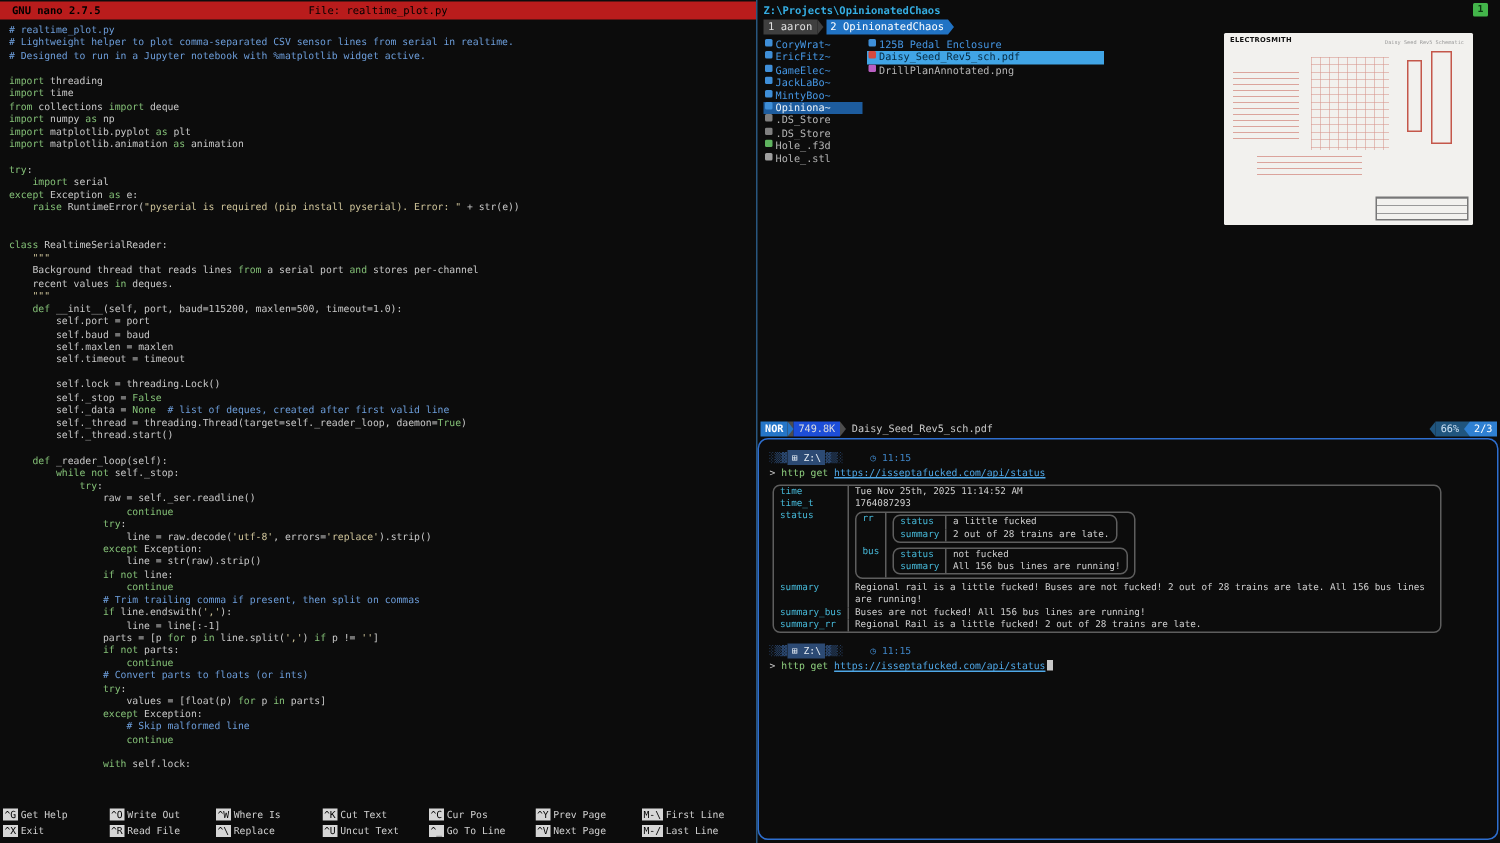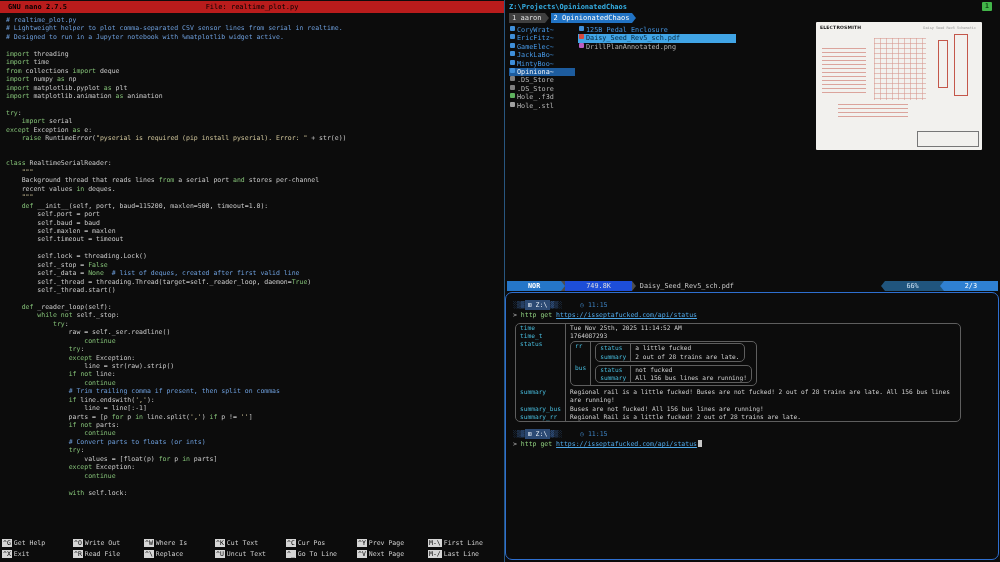--- a/index.html
+++ b/index.html
@@ -58,21 +58,21 @@
   .pv-title{position:absolute;right:6px;top:4px;font-size:3.5px;color:#999}
   .pv-l1{position:absolute;left:6px;top:26px;width:44px;height:46px;background:repeating-linear-gradient(180deg,#c4574a 0,#c4574a .6px,transparent .6px,transparent 4px);opacity:.5}
   .pv-l2{position:absolute;left:58px;top:16px;width:52px;height:62px;opacity:.6;background:repeating-linear-gradient(90deg,rgba(196,87,74,.55) 0,rgba(196,87,74,.55) .6px,transparent .6px,transparent 6px),repeating-linear-gradient(180deg,rgba(196,87,74,.55) 0,rgba(196,87,74,.55) .6px,transparent .6px,transparent 5px)}
   .pv-b1{position:absolute;right:14px;top:12px;width:14px;height:62px;border:1px solid #c4574a}
   .pv-b2{position:absolute;right:34px;top:18px;width:10px;height:48px;border:1px solid #c4574a}
   .pv-b3{position:absolute;left:22px;top:82px;width:70px;height:16px;background:repeating-linear-gradient(180deg,rgba(196,87,74,.5) 0,rgba(196,87,74,.5) .6px,transparent .6px,transparent 4px)}
   .pv-tb{position:absolute;right:3px;bottom:3px;width:62px;height:16px;border:1px solid #777;background:repeating-linear-gradient(180deg,#999 0,#999 .5px,transparent .5px,transparent 5px)}
 
   
   .fm-status{position:absolute;bottom:1px;left:2px;right:2px;height:10px;display:flex;align-items:stretch;line-height:10px;font-size:6.8px}
-  .seg{padding:0 21px;display:inline-block;height:10px}
+  .seg{padding:0 3px;display:inline-block;height:10px}
   .s-mode{background:#2576c8;color:#fff;font-weight:bold}
   .t-nor{border-left-color:#2576c8;background:#4d4d4d}
   .s-size{background:#1d4ed8;color:#ddd}
   .t-size{border-left-color:#4d4d4d}
   .s-file{margin-left:4px;color:#c8c8c8}
   .fm-spacer{flex:1}
   .t-pct{border-right-color:#20557e}
   .s-pct{background:#20557e;color:#cfe3f5}
   .t-pos{border-right-color:#2f80d2;background:#20557e}
   .s-pos{background:#2f80d2;color:#fff}
@@ -140,34 +140,36 @@
         <div class="cl">        self._data = <span class="kw">None</span>  <span class="cm"># list of deques, created after first valid line</span></div>
         <div class="cl">        self._thread = threading.Thread(target=self._reader_loop, daemon=<span class="kw">True</span>)</div>
         <div class="cl">        self._thread.start()</div>
         <div class="cl">&nbsp;</div>
         <div class="cl">    <span class="kw">def</span> _reader_loop(self):</div>
         <div class="cl">        <span class="kw">while</span> <span class="kw">not</span> self._stop:</div>
         <div class="cl">            <span class="kw">try</span>:</div>
         <div class="cl">                raw = self._ser.readline()</div>
         <div class="cl">                    <span class="kw">continue</span></div>
         <div class="cl">                <span class="kw">try</span>:</div>
+        <div class="cl">                    line = raw.decode(<span class="st">'utf-8'</span>, errors=<span class="st">'replace'</span>).strip()</div>
         <div class="cl">                <span class="kw">except</span> Exception:</div>
         <div class="cl">                    line = str(raw).strip()</div>
         <div class="cl">                <span class="kw">if</span> <span class="kw">not</span> line:</div>
         <div class="cl">                    <span class="kw">continue</span></div>
         <div class="cl">                <span class="cm"># Trim trailing comma if present, then split on commas</span></div>
         <div class="cl">                <span class="kw">if</span> line.endswith(<span class="st">','</span>):</div>
         <div class="cl">                    line = line[:-1]</div>
         <div class="cl">                parts = [p <span class="kw">for</span> p <span class="kw">in</span> line.split(<span class="st">','</span>) <span class="kw">if</span> p != <span class="st">''</span>]</div>
         <div class="cl">                <span class="kw">if</span> <span class="kw">not</span> parts:</div>
         <div class="cl">                    <span class="kw">continue</span></div>
         <div class="cl">                <span class="cm"># Convert parts to floats (or ints)</span></div>
         <div class="cl">                <span class="kw">try</span>:</div>
         <div class="cl">                    values = [float(p) <span class="kw">for</span> p <span class="kw">in</span> parts]</div>
         <div class="cl">                <span class="kw">except</span> Exception:</div>
+        <div class="cl">                    <span class="cm"># Skip malformed line</span></div>
         <div class="cl">                    <span class="kw">continue</span></div>
         <div class="cl">&nbsp;</div>
         <div class="cl">                <span class="kw">with</span> self.lock:</div>
       </div>
     <div class="shortcuts">
       <div class="srow"><span class="sc"><span class="sk">^G</span><span class="sl">Get Help</span></span><span class="sc"><span class="sk">^O</span><span class="sl">Write Out</span></span><span class="sc"><span class="sk">^W</span><span class="sl">Where Is</span></span><span class="sc"><span class="sk">^K</span><span class="sl">Cut Text</span></span><span class="sc"><span class="sk">^C</span><span class="sl">Cur Pos</span></span><span class="sc"><span class="sk">^Y</span><span class="sl">Prev Page</span></span><span class="sc"><span class="sk">M-\</span><span class="sl">First Line</span></span></div>
       <div class="srow"><span class="sc"><span class="sk">^X</span><span class="sl">Exit</span></span><span class="sc"><span class="sk">^R</span><span class="sl">Read File</span></span><span class="sc"><span class="sk">^\</span><span class="sl">Replace</span></span><span class="sc"><span class="sk">^U</span><span class="sl">Uncut Text</span></span><span class="sc"><span class="sk">^_</span><span class="sl">Go To Line</span></span><span class="sc"><span class="sk">^V</span><span class="sl">Next Page</span></span><span class="sc"><span class="sk">M-/</span><span class="sl">Last Line</span></span></div>
     </div>
   </div>
 

